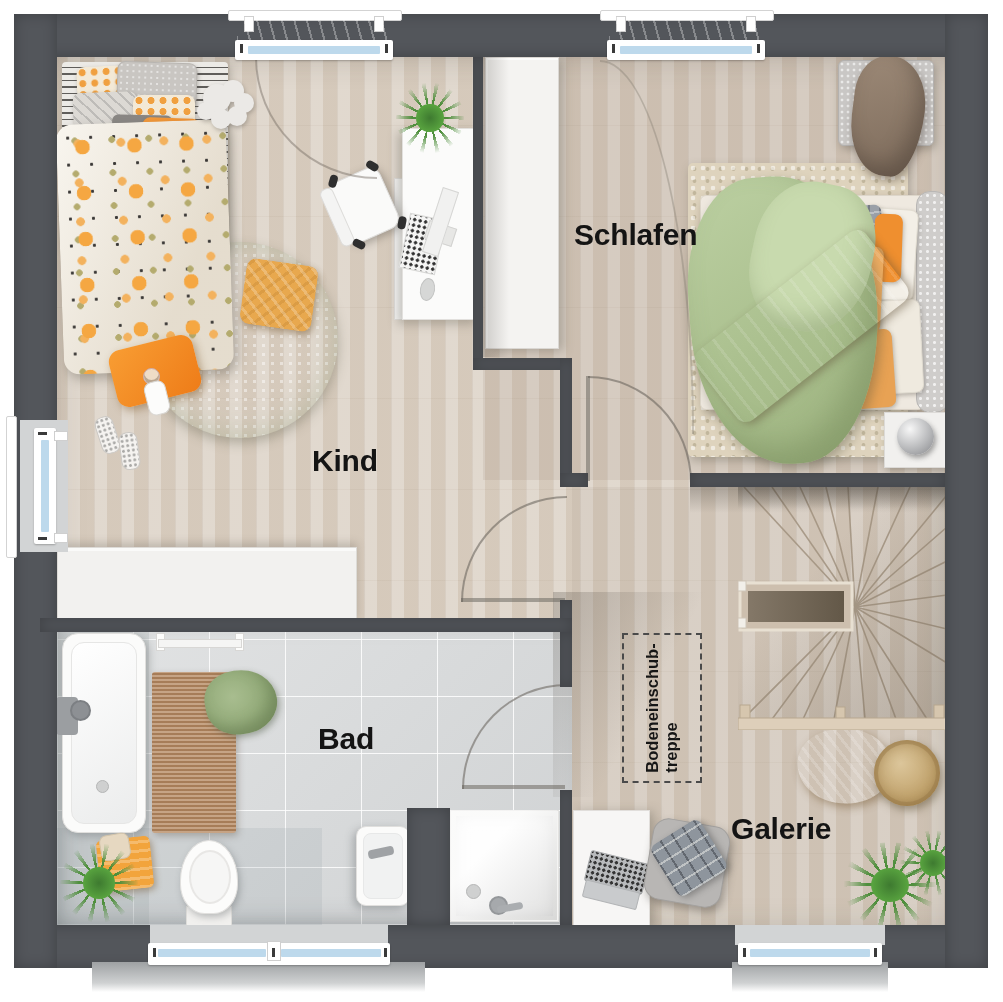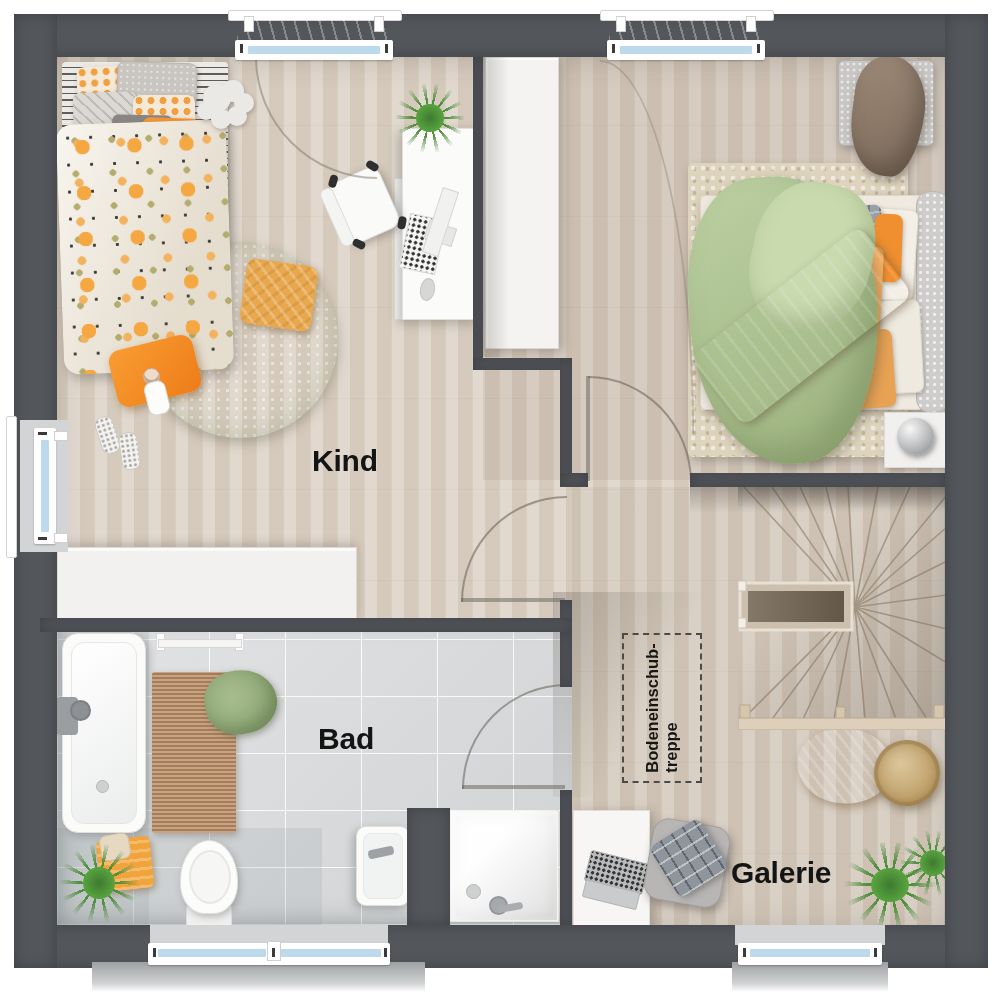--- a/index.html
+++ b/index.html
@@ -471,16 +471,17 @@
   <div class="a mark" style="left:874px;top:948px;width:3px;height:9px;"></div>
 
   <div class="a attic-box">
     <div class="a attic-text">
       <span style="display:block;">Bodeneinschub-</span>
       <span style="display:block;">treppe</span>
     </div>
   </div>
 
   <div class="a room-label" style="left:312px;top:444px;">Kind</div>
+  <div class="a room-label" style="left:574px;top:218px;">Schlafen</div>
   <div class="a room-label" style="left:318px;top:722px;">Bad</div>
-  <div class="a room-label" style="left:731px;top:812px;margin-top:44px;">Galerie</div>
+  <div class="a room-label" style="left:731px;top:812px;">Galerie</div>
 
 </div>
 
 </body></html>

